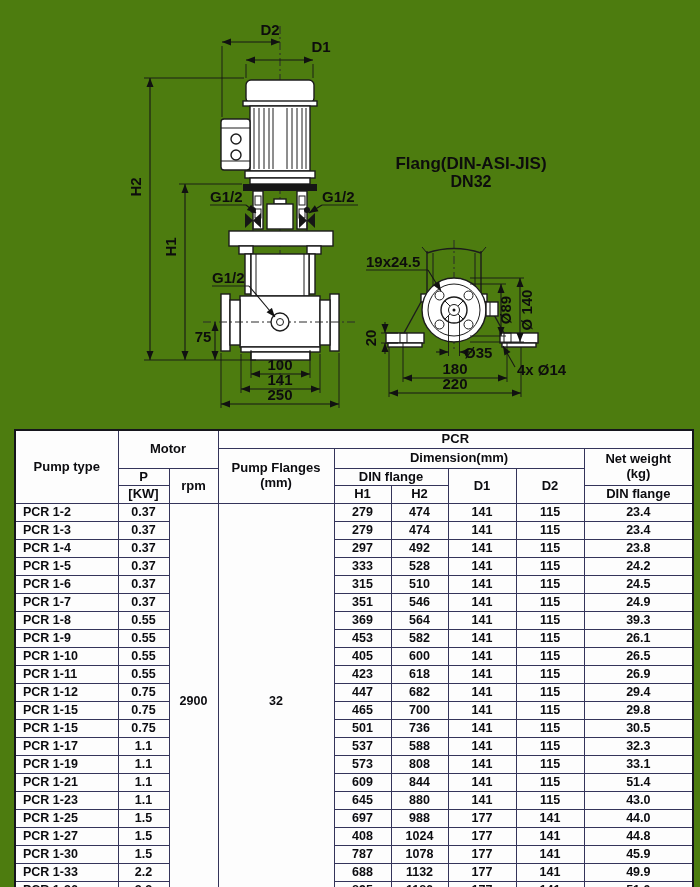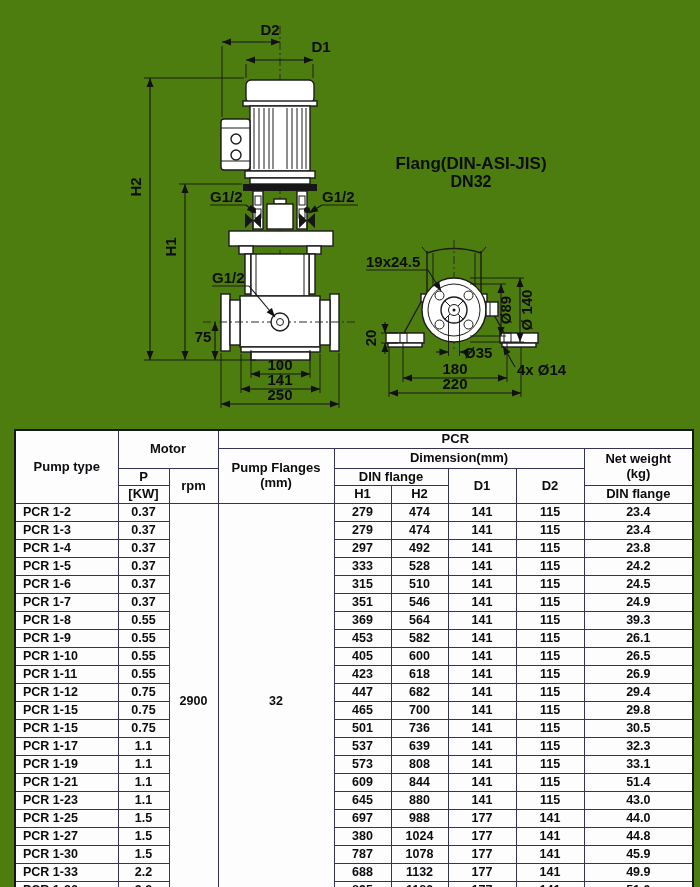--- a/index.html
+++ b/index.html
@@ -456,21 +456,21 @@
           <td>501</td>
           <td>736</td>
           <td>141</td>
           <td>115</td>
           <td>30.5</td>
         </tr>
         <tr>
           <td class="lt">PCR 1-17</td>
           <td>1.1</td>
           <td>537</td>
-          <td>639</td>
+          <td>588</td>
           <td>141</td>
           <td>115</td>
           <td>32.3</td>
         </tr>
         <tr>
           <td class="lt">PCR 1-19</td>
           <td>1.1</td>
           <td>573</td>
           <td>808</td>
           <td>141</td>
@@ -500,21 +500,21 @@
           <td>1.5</td>
           <td>697</td>
           <td>988</td>
           <td>177</td>
           <td>141</td>
           <td>44.0</td>
         </tr>
         <tr>
           <td class="lt">PCR 1-27</td>
           <td>1.5</td>
-          <td>380</td>
+          <td>408</td>
           <td>1024</td>
           <td>177</td>
           <td>141</td>
           <td>44.8</td>
         </tr>
         <tr>
           <td class="lt">PCR 1-30</td>
           <td>1.5</td>
           <td>787</td>
           <td>1078</td>

